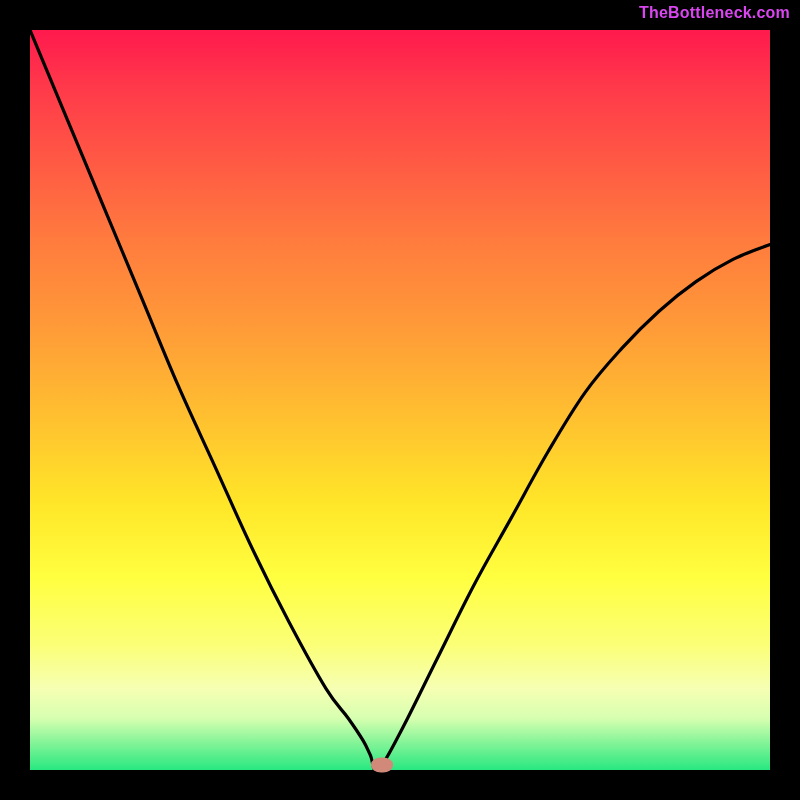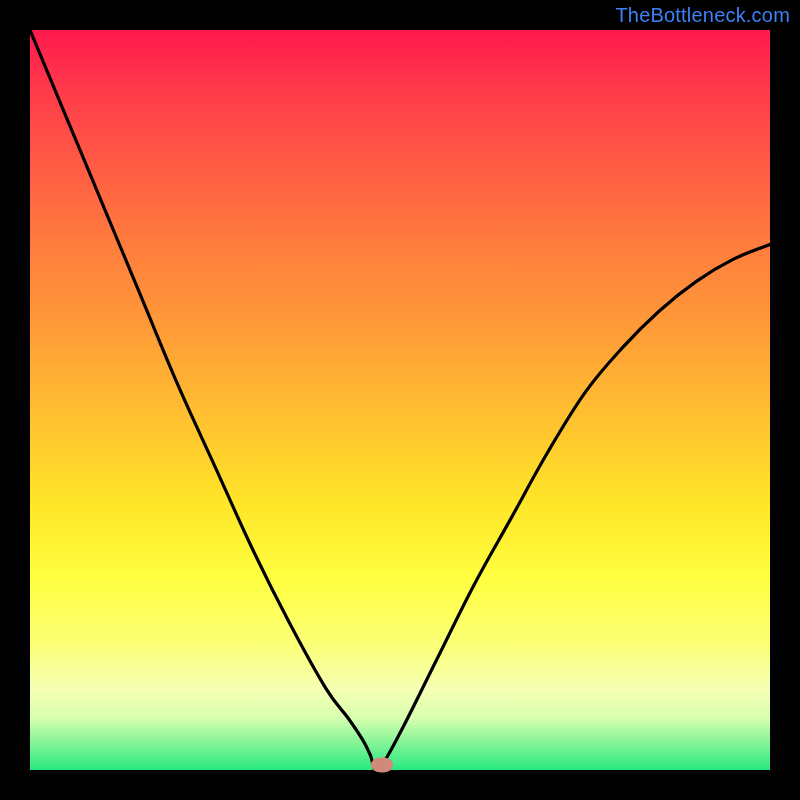--- a/index.html
+++ b/index.html
@@ -8,23 +8,23 @@
     position: absolute;
     left: 0; top: 0;
     width: 800px; height: 800px;
     background: #000;
   }
   .watermark {
     position: absolute;
     top: 4px;
     right: 10px;
     font-family: Arial, Helvetica, sans-serif;
-    font-size: 20px;
-    font-weight: 400;
-    color: #3b82f6;
+    font-size: 16px;
+    font-weight: 700;
+    color: #d946ef;
     letter-spacing: 0.2px;
   }
   .plot {
     position: absolute;
     left: 30px;
     top: 30px;
     width: 740px;
     height: 740px;
   }
   .gradient-bg {

